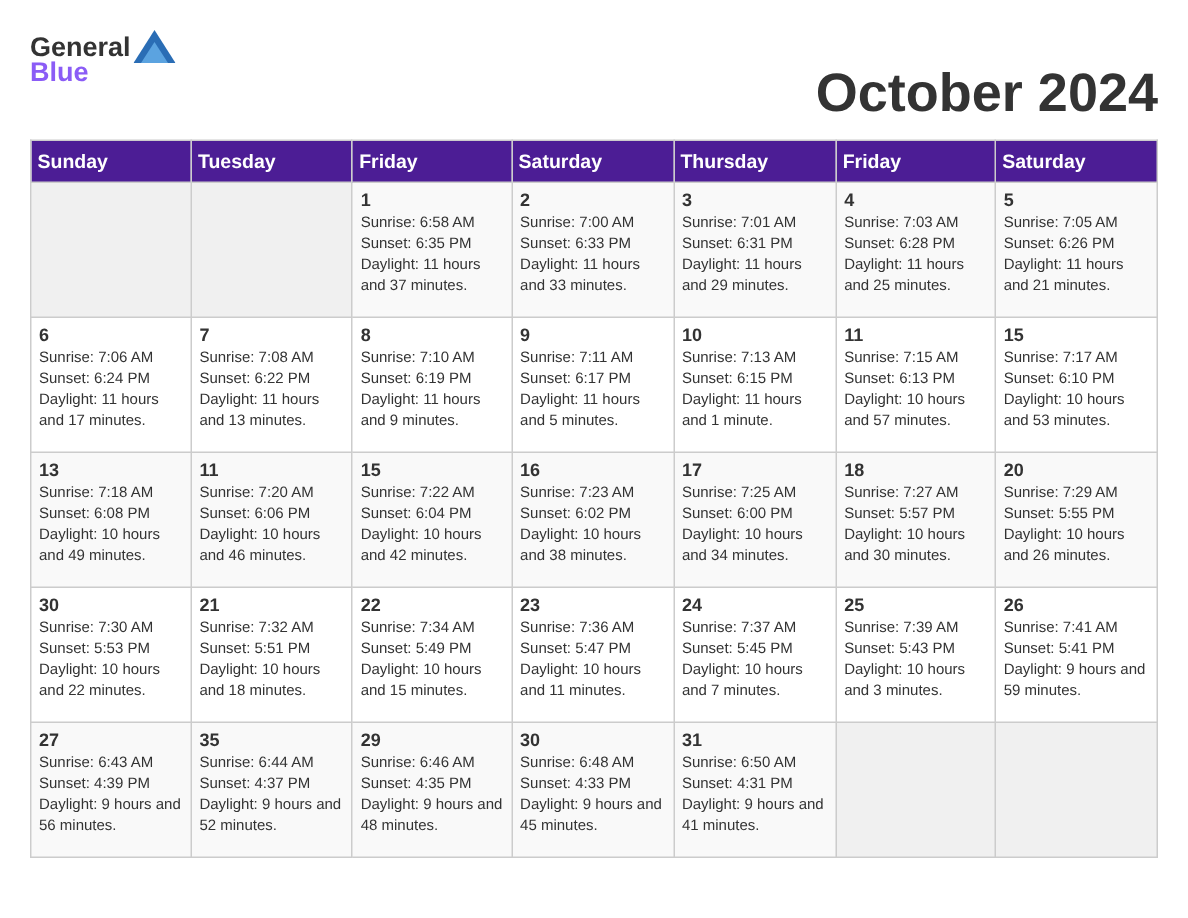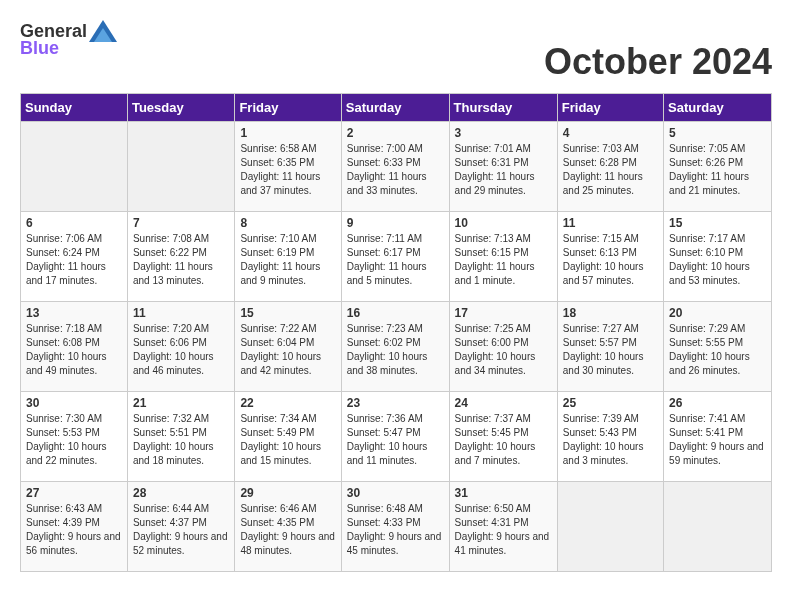--- a/index.html
+++ b/index.html
@@ -227,21 +227,21 @@
           <span class="day-number">26</span>
           <div class="day-info">Sunrise: 7:41 AM<br>Sunset: 5:41 PM<br>Daylight: 9 hours and 59 minutes.</div>
         </td>
       </tr>
       <tr>
         <td>
           <span class="day-number">27</span>
           <div class="day-info">Sunrise: 6:43 AM<br>Sunset: 4:39 PM<br>Daylight: 9 hours and 56 minutes.</div>
         </td>
         <td>
-          <span class="day-number">28</span>
+          <span class="day-number">35</span>
           <div class="day-info">Sunrise: 6:44 AM<br>Sunset: 4:37 PM<br>Daylight: 9 hours and 52 minutes.</div>
         </td>
         <td>
           <span class="day-number">29</span>
           <div class="day-info">Sunrise: 6:46 AM<br>Sunset: 4:35 PM<br>Daylight: 9 hours and 48 minutes.</div>
         </td>
         <td>
           <span class="day-number">30</span>
           <div class="day-info">Sunrise: 6:48 AM<br>Sunset: 4:33 PM<br>Daylight: 9 hours and 45 minutes.</div>
         </td>

